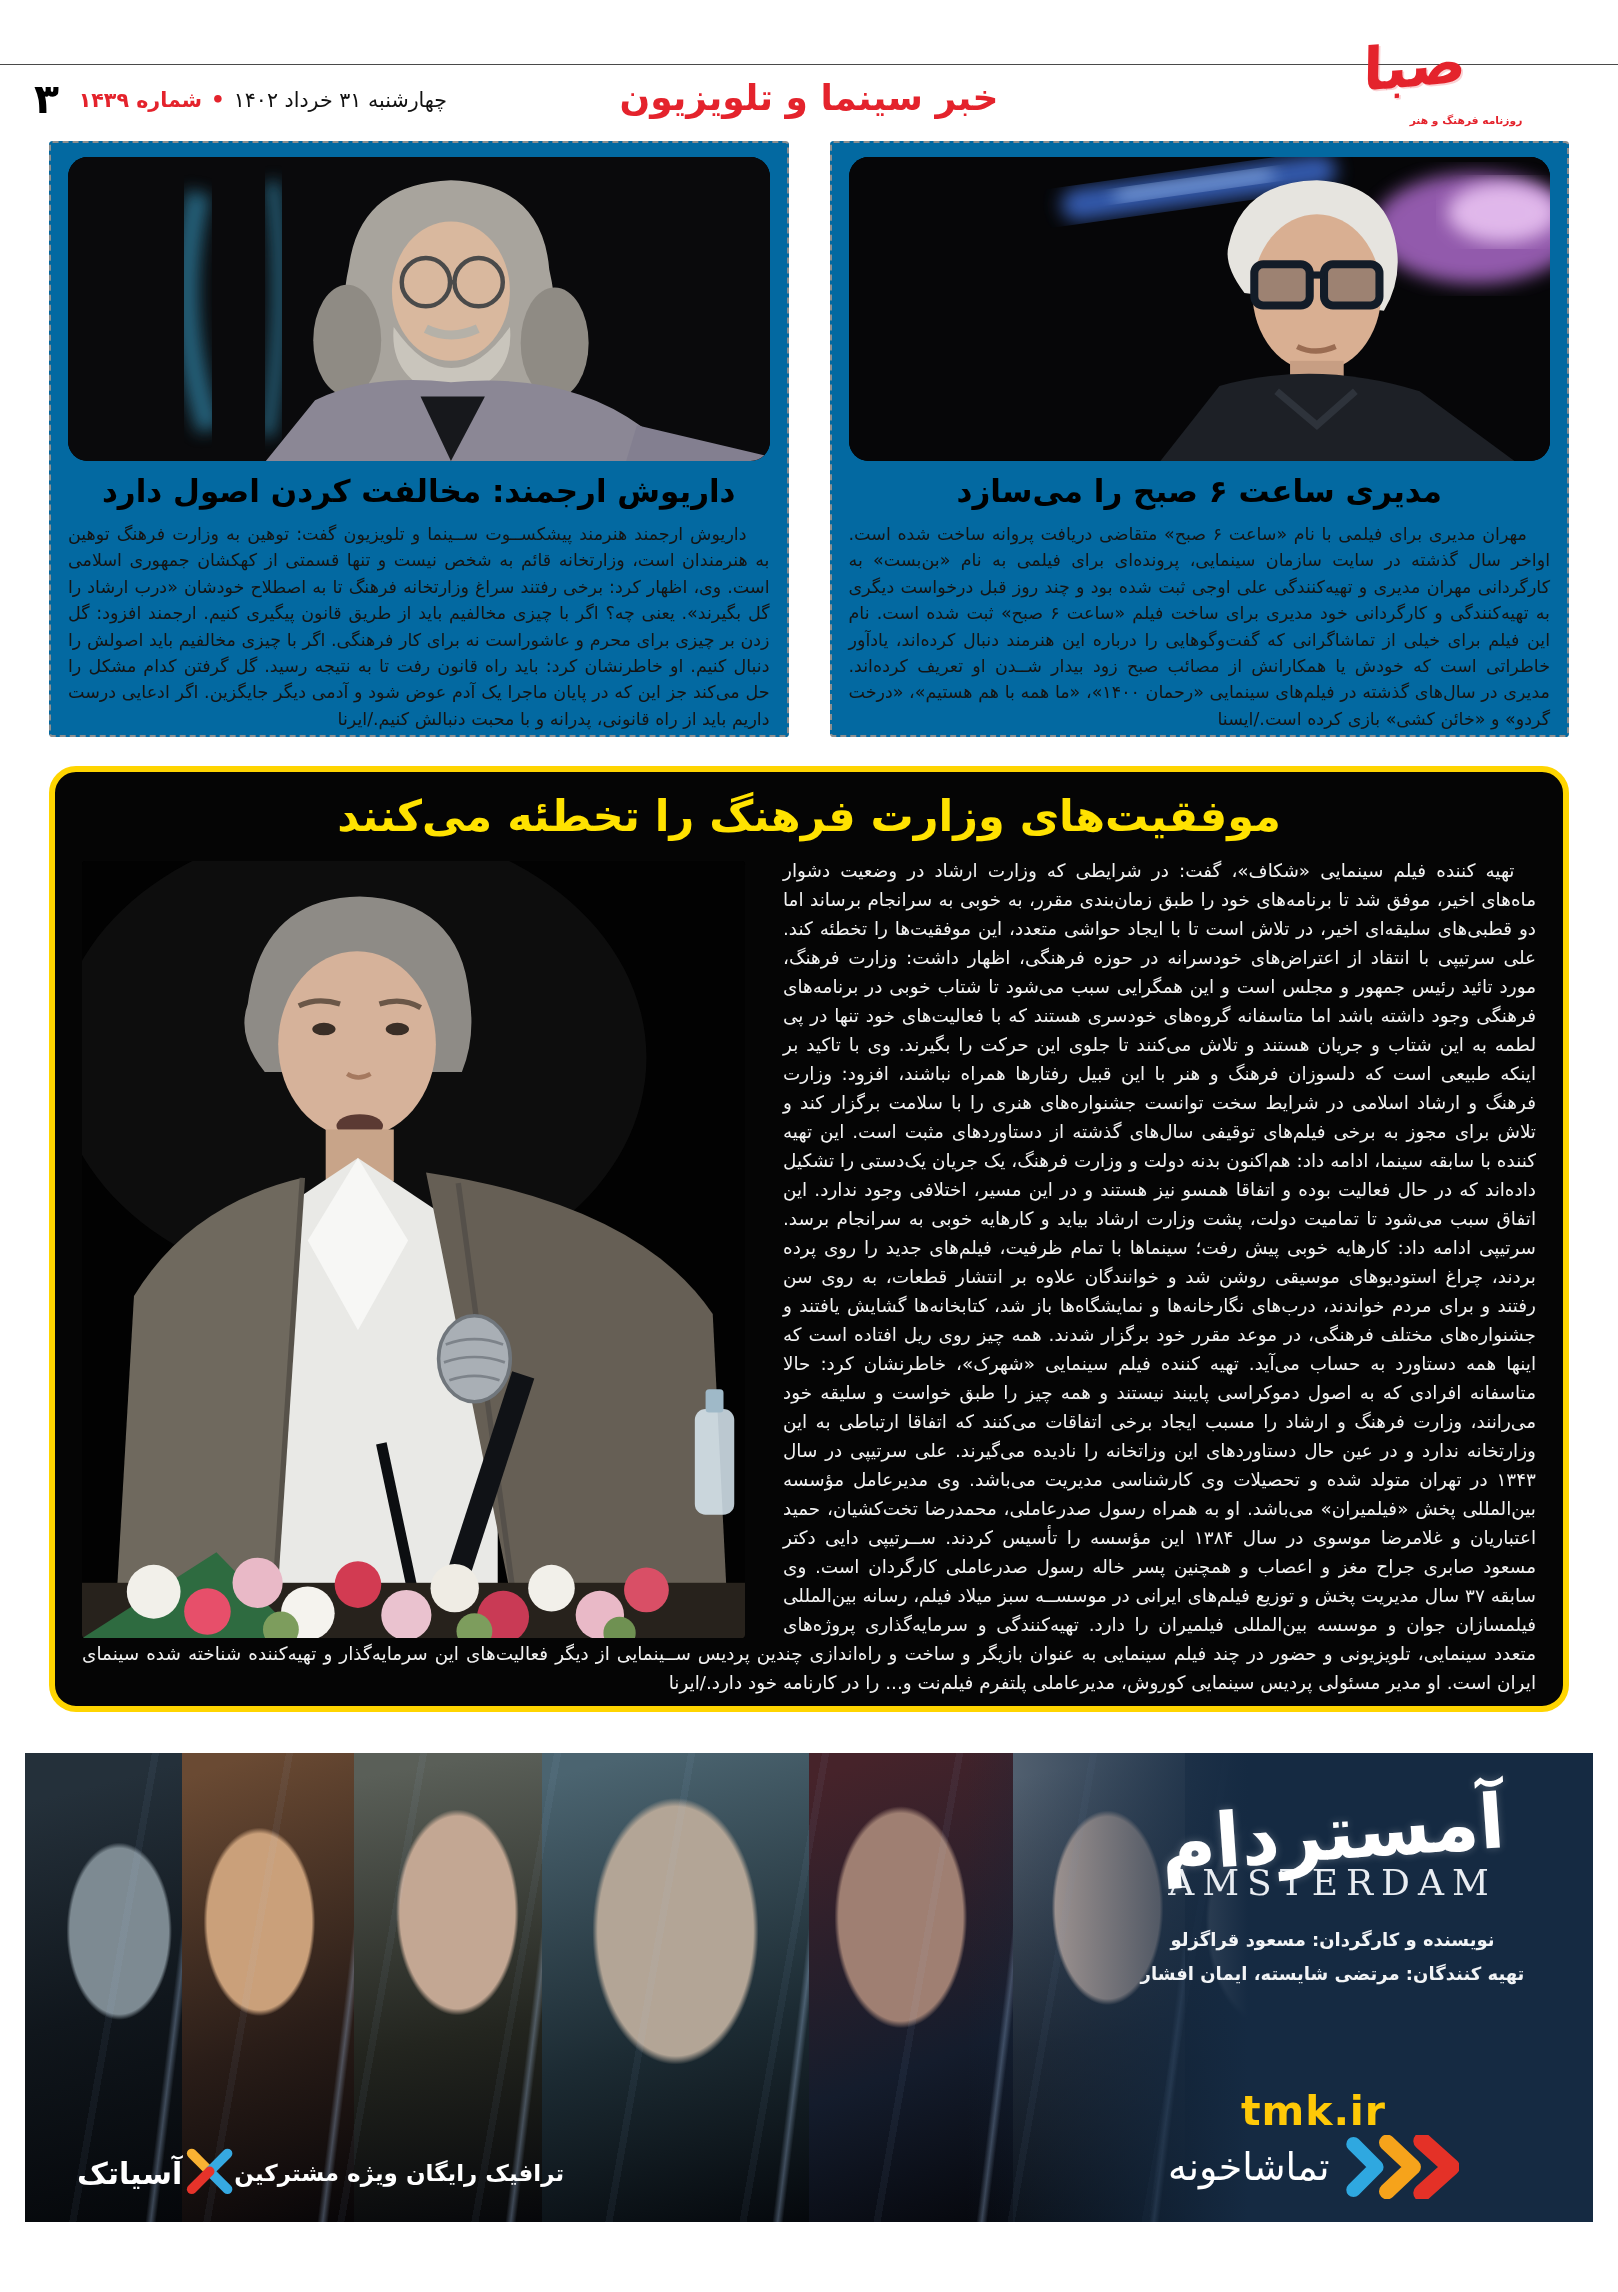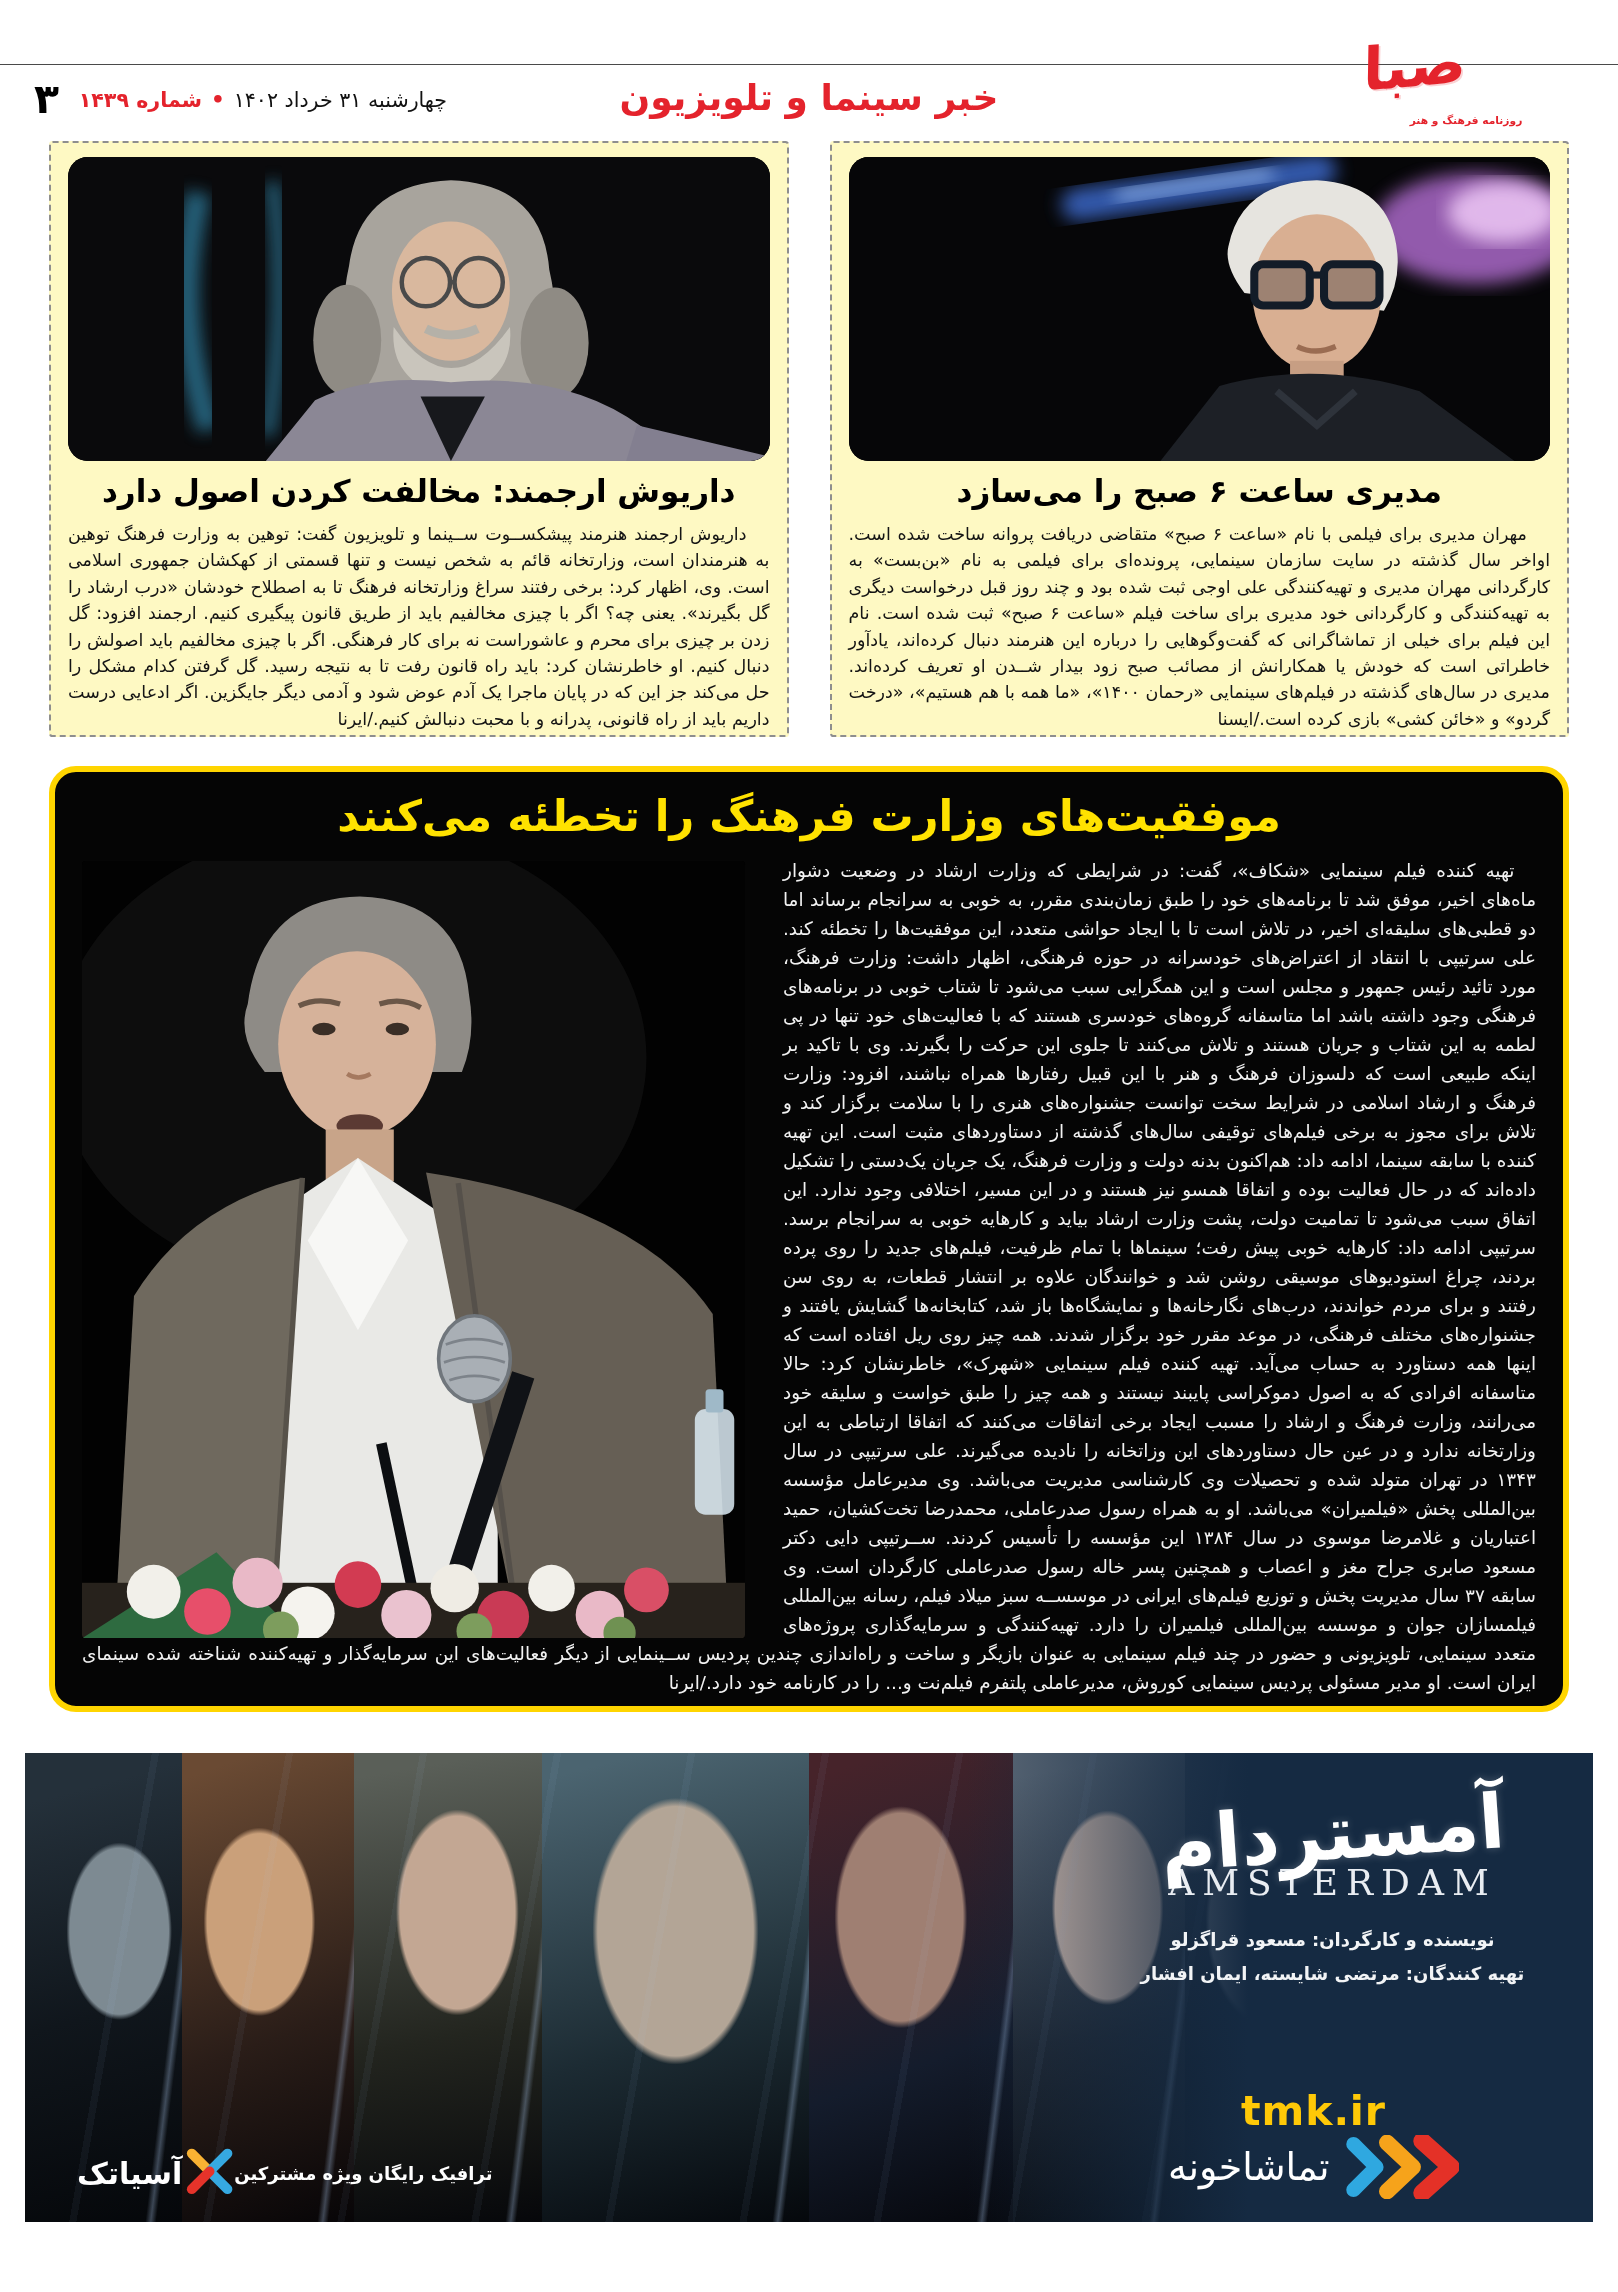--- a/index.html
+++ b/index.html
@@ -31,21 +31,21 @@
   }
   .meta-date { font-size:20.6px; font-weight:normal; color:#111; }
   .meta-bullet { color:#e4232c; font-size:21.5px; margin:0 9px; font-weight:bold; }
   .meta-issue { font-size:20.6px; font-weight:bold; color:#e4232c; }
   .meta-page { font-size:41px; font-weight:bold; color:#000; margin-inline-start:19.7px; line-height:1; }
 
   
   .top-articles { display:flex; gap:41px; margin:7.2px 49px 0 49px; }
   .news-box {
     flex:1; border:2.7px dashed #8e8e8e; border-radius:3.6px;
-    padding:13.4px 17px; height:596px; overflow:hidden; background:#fef9c3;
+    padding:13.4px 17px; height:596px; overflow:hidden; background:#0369a1;
   }
   .news-photo {
     width:100%; height:304px; border-radius:19.7px; overflow:hidden; background:#000;
   }
   .news-photo svg { width:100%; height:100%; display:block; }
   .news-title {
     text-align:center; font-size:31px; font-weight:bold; color:#000;
     margin:12.5px 0 10.7px 0; line-height:1.2;
   }
   .news-body {
@@ -129,21 +129,21 @@
     color:#e9edf2; margin-top:-9px; white-space:nowrap;
   }
   .ad-credits { margin-top:19.7px; direction:rtl; }
   .ad-credit { font-size:18px; font-weight:bold; color:#f2f4f6; line-height:1.9; }
   .ad-platform { position:absolute; right:134px; bottom:23px; text-align:center; }
   .ad-url { font-size:41px; font-weight:bold; color:#ffc907; letter-spacing:0.9px; line-height:1; }
   .ad-platform-row { display:flex; align-items:center; gap:14.3px; margin-top:3.6px; direction:ltr; }
   .ad-platform-word { font-size:38px; font-weight:normal; color:#ffffff; line-height:1; }
   .ad-asiatech { position:absolute; left:52px; bottom:23px; display:flex; align-items:center; direction:ltr; }
   .asiatech-word { font-size:30px; font-weight:bold; color:#fff; letter-spacing:0.9px; }
-  .asiatech-tag { font-size:18px; font-weight:bold; color:#fff; }
+  .asiatech-tag { font-size:23px; font-weight:bold; color:#fff; }
 </style>
 </head>
 <body>
 
 <div class="page">
 
   <header class="header">
     <div class="header-rule"></div>
     <div class="brand">
       <span class="brand-word">صبا</span>

